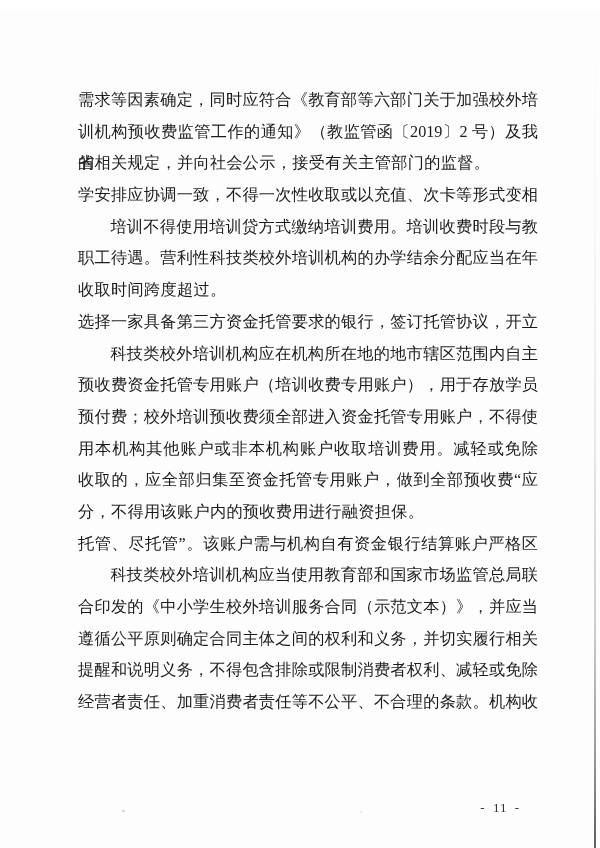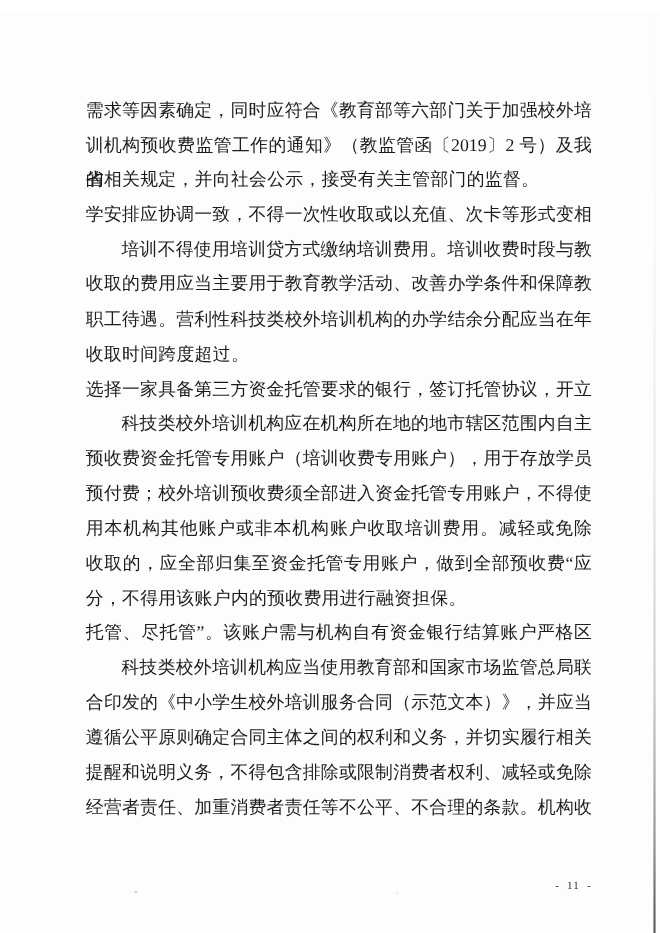--- a/index.html
+++ b/index.html
@@ -39,22 +39,22 @@
   
   .i { text-indent: 32.4px; }
   
   .e {
     text-align: left;
     letter-spacing: 0.3px;
   }
   .page-number {
     position: absolute;
     top: 790px;
-    right: 62px;
-    font-size: 10px;
+    right: 80px;
+    font-size: 13px;
     color: #2f2f2f;
     letter-spacing: 1px;
     word-spacing: 3px;
   }
   
   .edge-line {
     position: absolute;
     top: 0;
     right: 4px;
     width: 2px;
@@ -86,21 +86,20 @@
 
     <div class="para">
       <div class="line j">需求等因素确定，同时应符合《教育部等六部门关于加强校外培</div>
       <div class="line j">训机构预收费监管工作的通知》（教监管函〔2019〕2 号）及我省</div>
       <div class="line e">的相关规定，并向社会公示，接受有关主管部门的监督。</div>
     </div>
 
     <div class="para">
       <div class="line j">学安排应协调一致，不得一次性收取或以充值、次卡等形式变相</div>
       <div class="line j i">培训不得使用培训贷方式缴纳培训费用。培训收费时段与教</div>
-      <div class="line j">收取的费用应当主要用于教育教学活动、改善办学条件和保障教</div>
       <div class="line j">职工待遇。营利性科技类校外培训机构的办学结余分配应当在年</div>
       <div class="line e">收取时间跨度超过。</div>
     </div>
 
     <div class="para">
       <div class="line j">选择一家具备第三方资金托管要求的银行，签订托管协议，开立</div>
       <div class="line j i">科技类校外培训机构应在机构所在地的地市辖区范围内自主</div>
       <div class="line j">预收费资金托管专用账户（培训收费专用账户），用于存放学员</div>
       <div class="line j">预付费；校外培训预收费须全部进入资金托管专用账户，不得使</div>
       <div class="line j">用本机构其他账户或非本机构账户收取培训费用。减轻或免除</div>

